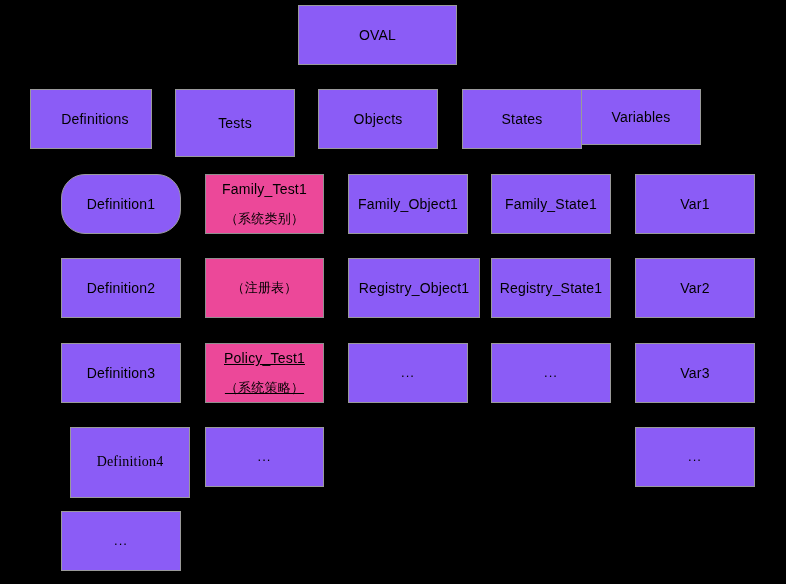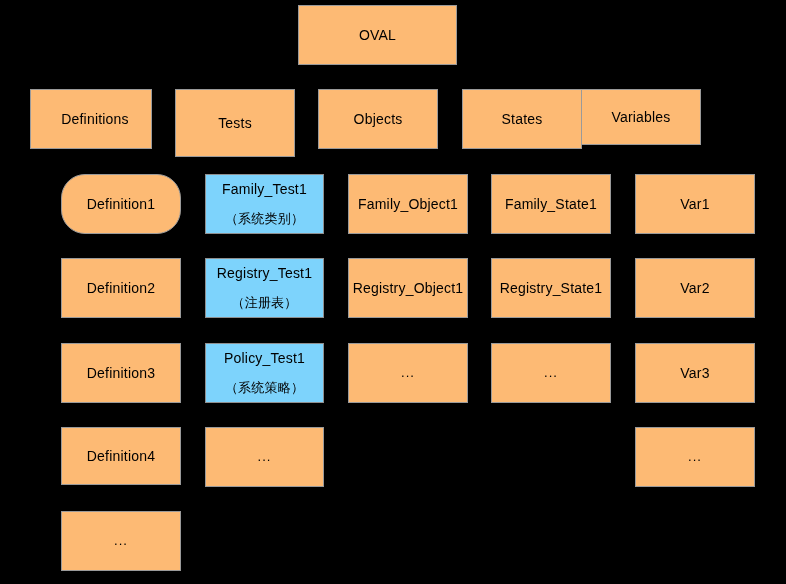--- a/index.html
+++ b/index.html
@@ -10,36 +10,36 @@
   #canvas {
     position: relative;
     width: 786px;
     height: 584px;
     background: #000000;
     overflow: hidden;
     font-family: "Liberation Sans", "DejaVu Sans", sans-serif;
   }
   .node {
     position: absolute;
-    background: #fdba74;
+    background: #8b5cf6;
     border: 1px solid #9a9a9a;
     box-sizing: border-box;
     display: flex;
     flex-direction: column;
     align-items: center;
     justify-content: center;
     color: #000000;
     font-size: 14px;
     line-height: 1.45;
     text-align: center;
     letter-spacing: 0.2px;
     user-select: none;
   }
   .node.tinted {
-    background: #7dd3fc;
+    background: #ec4899;
     border: 1px solid #8f8f8f;
     gap: 10px;
   }
   .node .ln {
     display: block;
     white-space: nowrap;
   }
   .node .ln.cjk {
     font-family: "DejaVu Sans", sans-serif;
     font-size: 13px;
@@ -100,49 +100,48 @@
       <div class="node" style="left: 491px; top: 174px; width: 120px; height: 60px;">
         <span class="ln">Family_State1</span>
       </div>
       <div class="node" style="left: 635px; top: 174px; width: 120px; height: 60px;">
         <span class="ln">Var1</span>
       </div>
       <div class="node" style="left: 61px; top: 258px; width: 120px; height: 60px;">
         <span class="ln">Definition2</span>
       </div>
       <div class="node tinted" style="left: 205px; top: 258px; width: 119px; height: 60px;">
-        <span class="ln">Registry_Test1</span>
         <span class="ln cjk">（注册表）</span>
       </div>
-      <div class="node" style="left: 348px; top: 258px; width: 120px; height: 60px;">
+      <div class="node" style="left: 348px; top: 258px; width: 132px; height: 60px;">
         <span class="ln">Registry_Object1</span>
       </div>
       <div class="node" style="left: 491px; top: 258px; width: 120px; height: 60px;">
         <span class="ln">Registry_State1</span>
       </div>
       <div class="node" style="left: 635px; top: 258px; width: 120px; height: 60px;">
         <span class="ln">Var2</span>
       </div>
       <div class="node" style="left: 61px; top: 343px; width: 120px; height: 60px;">
         <span class="ln">Definition3</span>
       </div>
-      <div class="node tinted" style="left: 205px; top: 343px; width: 119px; height: 60px;">
+      <div class="node tinted" style="left: 205px; top: 343px; width: 119px; height: 60px; text-decoration: underline;">
         <span class="ln">Policy_Test1</span>
         <span class="ln cjk">（系统策略）</span>
       </div>
       <div class="node" style="left: 348px; top: 343px; width: 120px; height: 60px;">
         <span class="ln ellipsis">...</span>
       </div>
       <div class="node" style="left: 491px; top: 343px; width: 120px; height: 60px;">
         <span class="ln ellipsis">...</span>
       </div>
       <div class="node" style="left: 635px; top: 343px; width: 120px; height: 60px;">
         <span class="ln">Var3</span>
       </div>
-      <div class="node" style="left: 61px; top: 427px; width: 120px; height: 58px;">
+      <div class="node" style="left: 70px; top: 427px; width: 120px; height: 71px; font-family: Liberation Serif, serif;">
         <span class="ln">Definition4</span>
       </div>
       <div class="node" style="left: 205px; top: 427px; width: 119px; height: 60px;">
         <span class="ln ellipsis">...</span>
       </div>
       <div class="node" style="left: 635px; top: 427px; width: 120px; height: 60px;">
         <span class="ln ellipsis">...</span>
       </div>
       <div class="node" style="left: 61px; top: 511px; width: 120px; height: 60px;">
         <span class="ln ellipsis">...</span>

